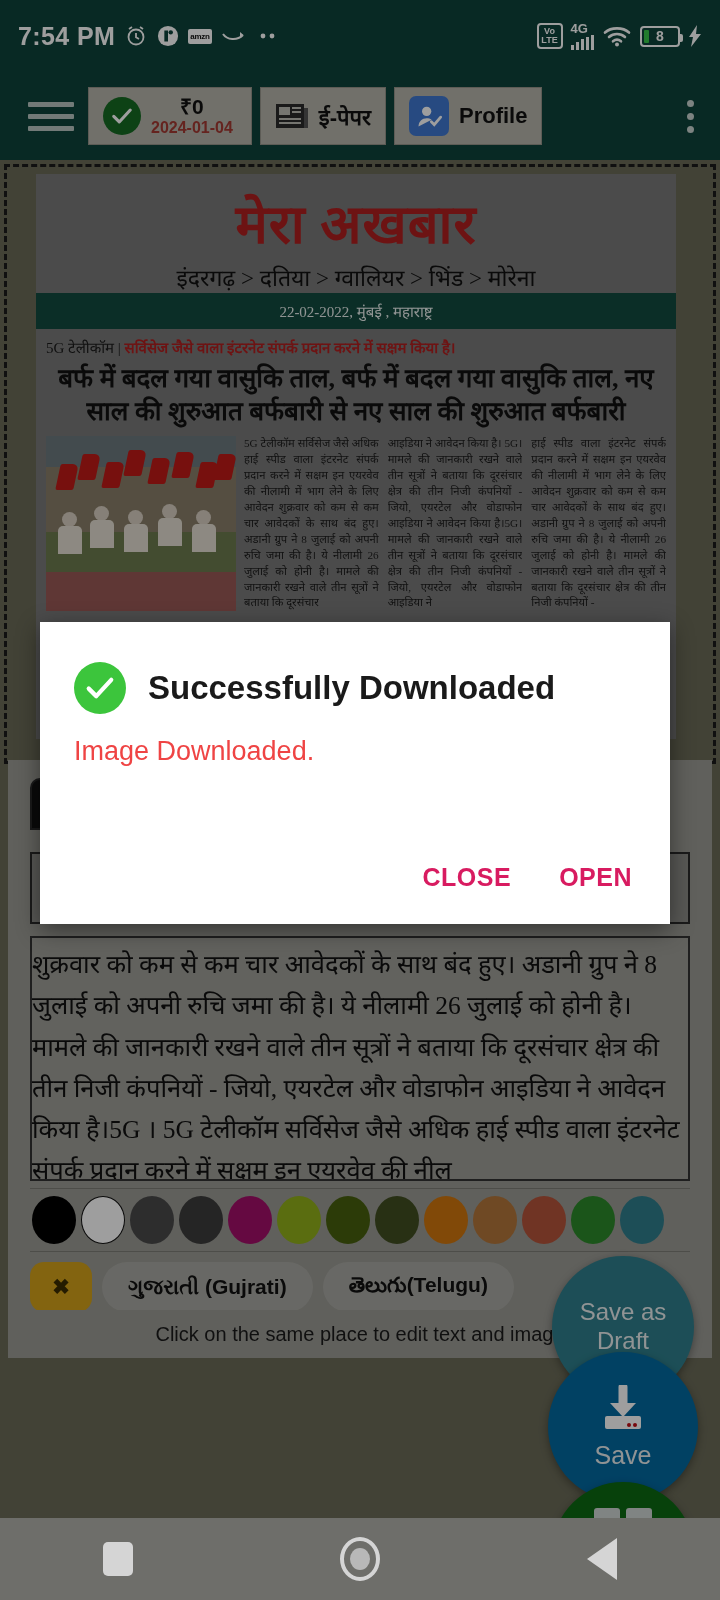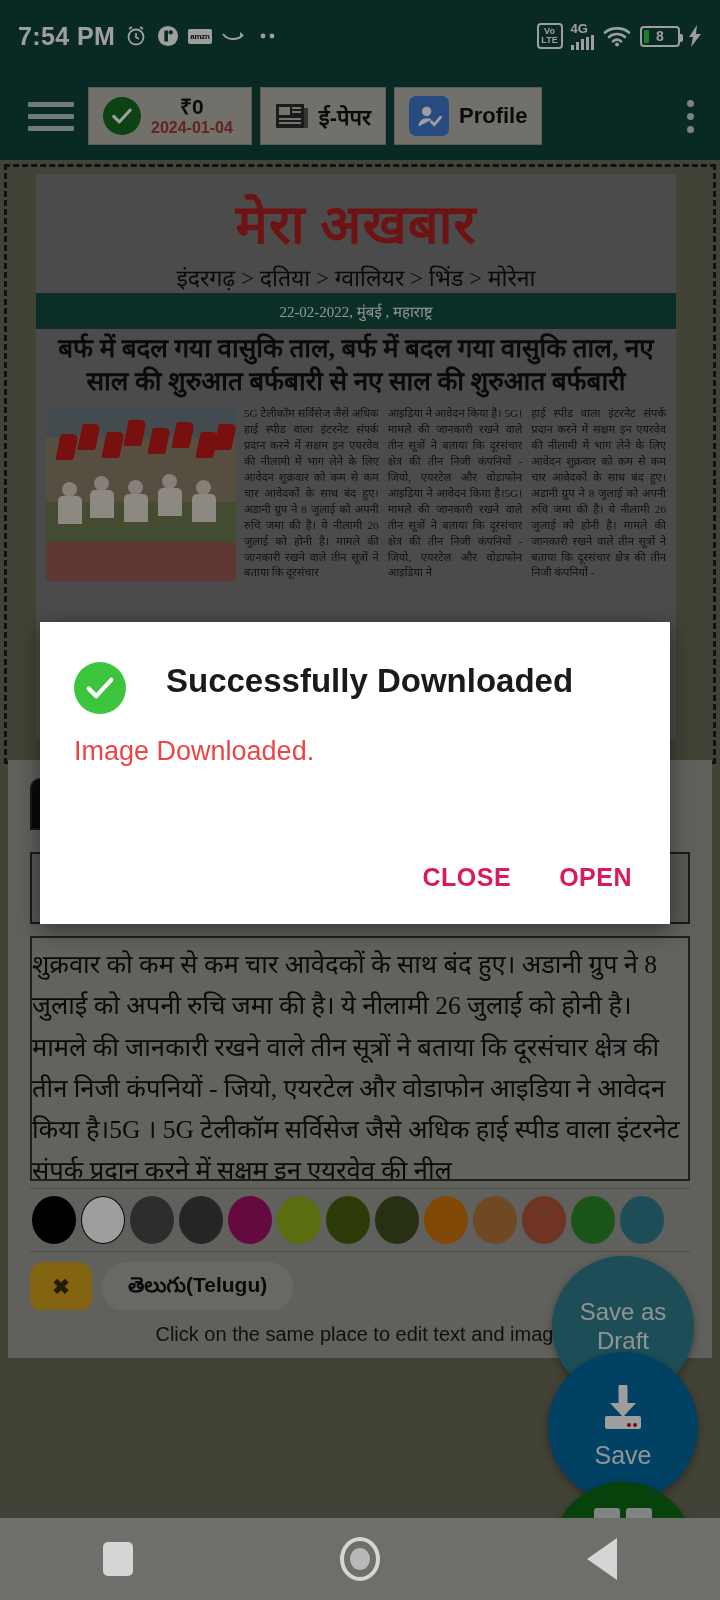--- a/index.html
+++ b/index.html
@@ -188,21 +188,21 @@
   .fab-themes .lbl { font-size: 24px; margin-top: 4px; }
   .grid4 { display: grid; grid-template-columns: 26px 26px; grid-template-rows: 26px 26px; gap: 6px; }
   .grid4 i { background: #cfd6d4; border-radius: 3px; display: block; }
 
   
   .scrim { position: absolute; inset: 0; background: rgba(0,0,0,.38); }
   .dialog {
     position: absolute; left: 40px; top: 622px; width: 630px; height: 302px;
     background: #fff; box-shadow: 0 6px 22px rgba(0,0,0,.45);
   }
-  .dlg-title { display: flex; gap: 40px; padding: 40px 34px 0; }
+  .dlg-title { display: flex; align-items: center; gap: 22px; padding: 40px 34px 0; }
   .dlg-check { width: 52px; height: 52px; border-radius: 50%; background: #3cc53c;
                display: flex; align-items: center; justify-content: center; flex: 0 0 auto; }
   .dlg-check svg { width: 30px; height: 30px; }
   .dlg-title-text { font-size: 33px; font-weight: 600; color: #1a1a1a; }
   .dlg-msg { padding: 22px 34px 0; font-size: 27px; color: #ef4444; }
   .dlg-actions { position: absolute; right: 30px; bottom: 26px; display: flex; gap: 32px; }
   .dlg-btn { font-size: 25px; font-weight: 700; color: #d81b60; letter-spacing: .5px;
              background: none; border: none; cursor: pointer; padding: 6px 8px;
              font-family: "Liberation Sans", sans-serif; }
 
@@ -339,20 +339,24 @@
   <div class="page">
 
     <div class="dashed"></div>
 
     <div class="paper">
       <div class="masthead">
         <div class="mast-title">मेरा अखबार</div>
         <div class="mast-sub">इंदरगढ़ &gt; दतिया &gt; ग्वालियर &gt; भिंड &gt; मोरेना</div>
       </div>
       <div class="datebar">22-02-2022, मुंबई , महाराष्ट्र</div>
+      <div class="kicker">
+        <span>5G टेलीकॉम |</span>
+        <span class="red">सर्विसेज जैसे वाला इंटरनेट संपर्क प्रदान करने में सक्षम किया है।</span>
+      </div>
       <div class="headline">बर्फ में बदल गया वासुकि ताल, बर्फ में बदल गया वासुकि ताल, नए साल की शुरुआत बर्फबारी से नए साल की शुरुआत बर्फबारी</div>
       <div class="artrow">
         <div class="photo">
           <div class="flag" style="left:12px;top:28px"></div>
             <div class="flag" style="left:34px;top:18px"></div>
           <div class="flag" style="left:58px;top:26px"></div>
             <div class="flag" style="left:80px;top:14px"></div>
           <div class="flag" style="left:104px;top:22px"></div>
             <div class="flag" style="left:128px;top:16px"></div>
           <div class="flag" style="left:152px;top:26px"></div>
@@ -400,20 +404,21 @@
         <span class="swatch" style="background:#414e21"></span>
         <span class="swatch" style="background:#d0760e"></span>
         <span class="swatch" style="background:#b4763a"></span>
         <span class="swatch" style="background:#b5543a"></span>
         <span class="swatch" style="background:#2d8a2a"></span>
         <span class="swatch" style="background:#2f7f8d"></span>
       </div>
 
       <div class="ed-langs">
         <span class="lang-x">✖</span>
+        <span class="lang">ગુજરાતી (Gujrati)</span>
         <span class="lang">తెలుగు(Telugu)</span>
       </div>
     </div>
 
     <div class="hint">Click on the same place to edit text and image</div>
 
     <div class="fab fab-draft">
       <span>Save as Draft</span>
     </div>
     <div class="fab fab-save">

